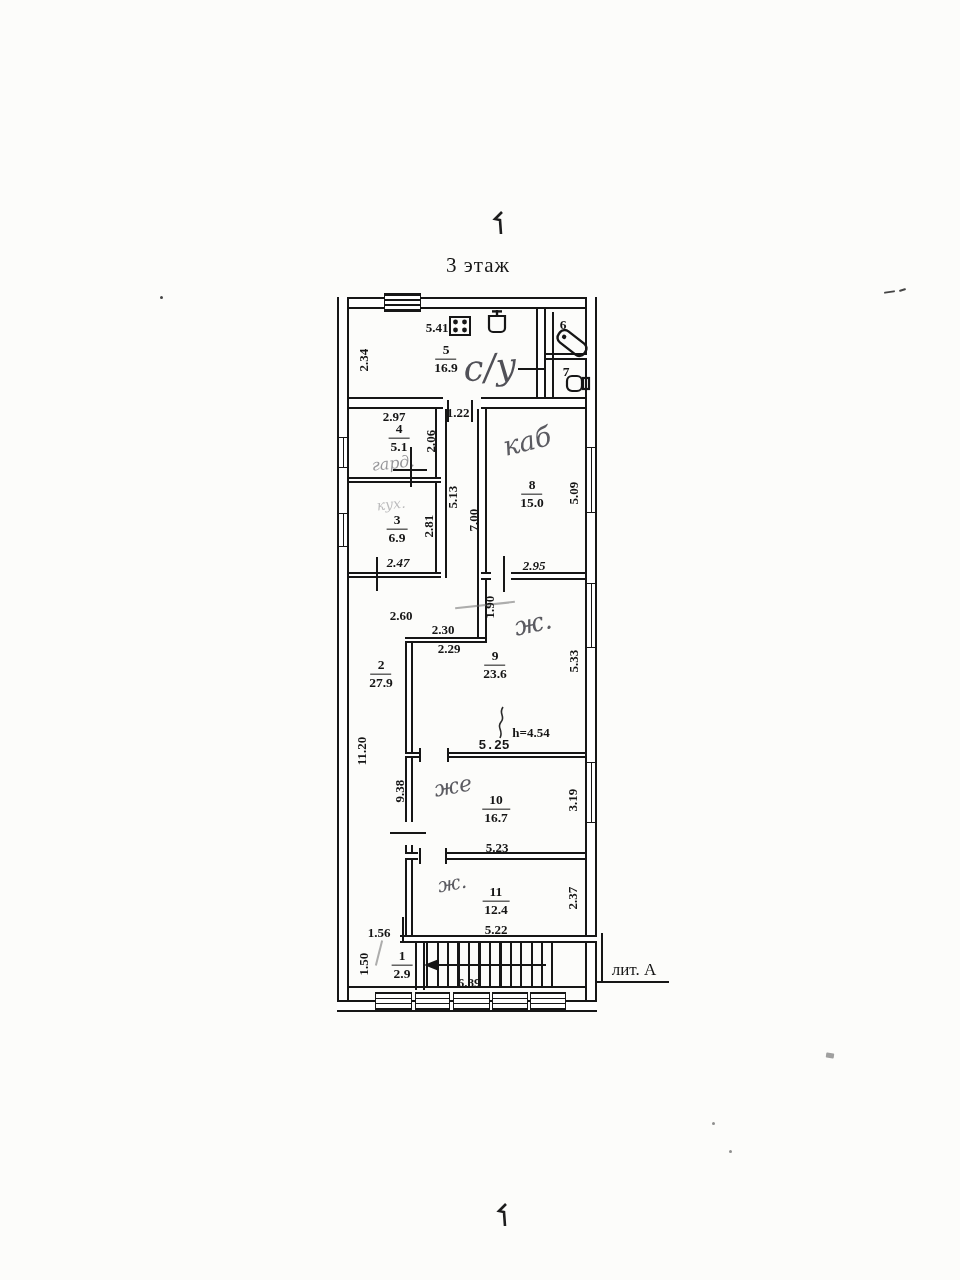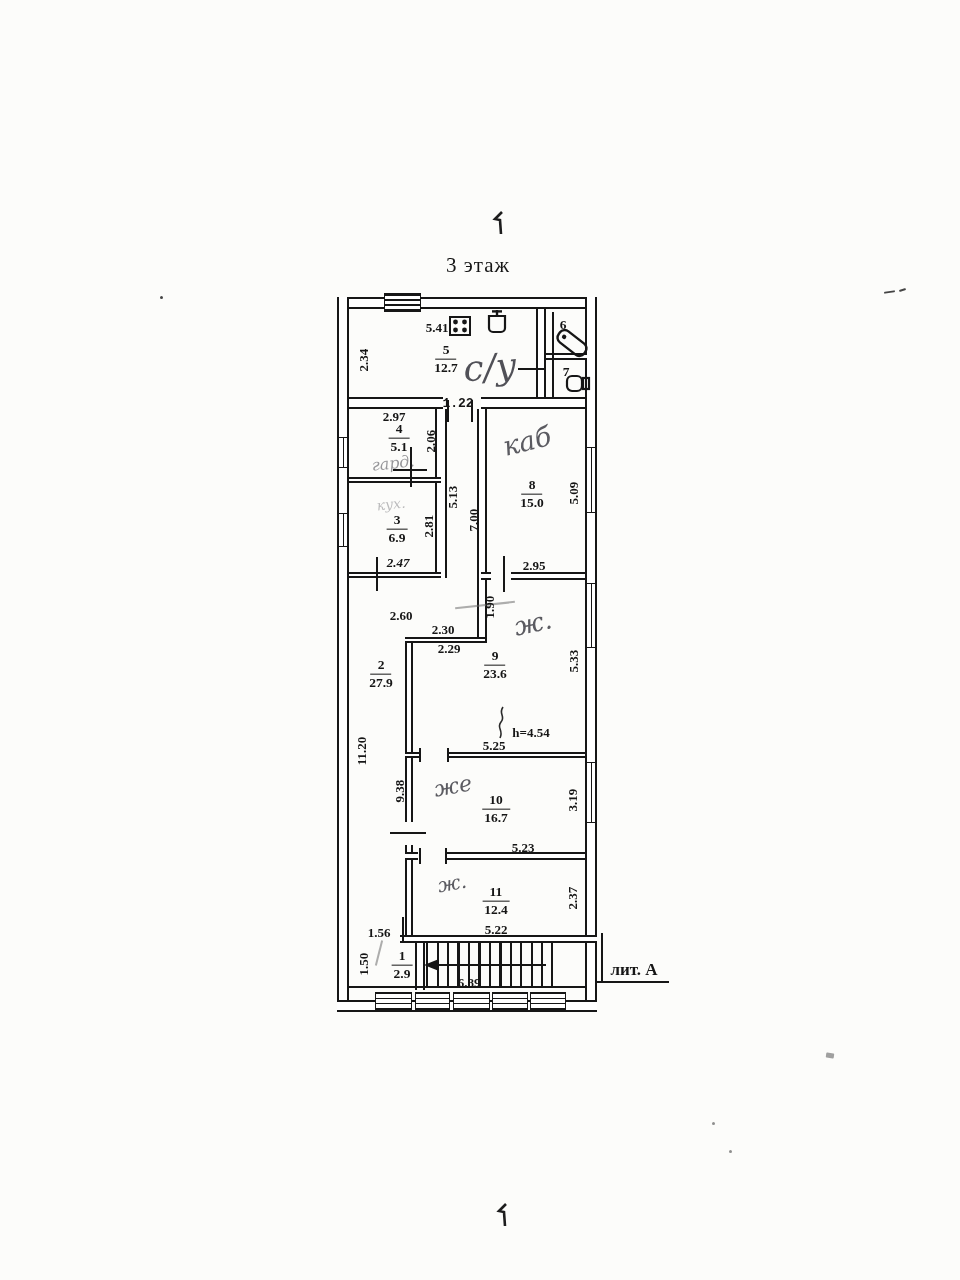--- a/index.html
+++ b/index.html
@@ -87,21 +87,21 @@
   <div class="win h" style="left:530px;top:992px;width:36px;height:18px;"></div>
 
   <div class="wv" style="left:415px;top:943px;width:10px;height:47px;"></div>
   <div class="lh" style="left:349px;top:986px;width:236px;height:2px;"></div>
   <div class="stairs" style="left:426px;top:943px;width:126px;height:45px;"></div>
   <div class="lv" style="left:551px;top:943px;width:2px;height:45px;"></div>
   <div class="arrow-line" style="left:438px;top:964px;width:108px;"></div>
   <div class="arrow-head" style="left:424px;top:959px;"></div>
 
   <div class="lv" style="left:601px;top:933px;width:2px;height:50px;"></div>
-  <div class="litera" style="left:634px;top:970px;font-weight:bold;">лит. А</div>
+  <div class="litera" style="left:634px;top:970px;">лит. А</div>
   <div class="lh" style="left:597px;top:981px;width:72px;height:2px;"></div>
 
   <div class="lv" style="left:447px;top:400px;width:2px;height:22px;"></div>
   <div class="lv" style="left:471px;top:400px;width:2px;height:22px;"></div>
   <div class="lv" style="left:410px;top:447px;width:2px;height:40px;"></div>
   <div class="lh" style="left:393px;top:469px;width:34px;height:2px;"></div>
   <div class="lv" style="left:376px;top:557px;width:2px;height:34px;"></div>
   <div class="lv" style="left:503px;top:556px;width:2px;height:36px;"></div>
   <div class="lh" style="left:390px;top:832px;width:36px;height:2px;"></div>
   <div class="lv" style="left:402px;top:917px;width:2px;height:26px;"></div>
@@ -147,51 +147,51 @@
   <div class="mark" style="left:884px;top:291px;width:11px;height:2px;transform:rotate(-8deg);"></div>
   <div class="mark" style="left:899px;top:289px;width:7px;height:2px;transform:rotate(-16deg);"></div>
   <div class="mark" style="left:160px;top:296px;width:3px;height:3px;border-radius:50%;"></div>
   <div class="mark" style="left:826px;top:1053px;width:8px;height:5px;opacity:.5;transform:rotate(8deg);"></div>
   <div class="mark" style="left:712px;top:1122px;width:3px;height:3px;border-radius:50%;opacity:.6;"></div>
   <div class="mark" style="left:729px;top:1150px;width:3px;height:3px;border-radius:50%;opacity:.6;"></div>
 
 <div class="dim" style="left: 437px; top: 327px;">5.41</div>
     <div class="dim rot" style="left: 363px; top: 360px;">2.34</div>
     <div class="dim" style="left: 394px; top: 416px;">2.97</div>
-    <div class="dim" style="left: 458px; top: 403px; font-family: Liberation Mono, monospace;">1.22</div>
+    <div class="dim" style="left: 458px; top: 412px;">1.22</div>
     <div class="dim rot" style="left: 430px; top: 441px;">2.06</div>
     <div class="dim rot" style="left: 452px; top: 497px;">5.13</div>
     <div class="dim rot" style="left: 473px; top: 520px;">7.00</div>
     <div class="dim rot" style="left: 428px; top: 526px;">2.81</div>
     <div class="dim" style="left: 398px; top: 562px; font-style: italic;">2.47</div>
     <div class="dim" style="left: 401px; top: 615px; text-align: center;">2.60</div>
     <div class="dim rot" style="left: 573px; top: 493px;">5.09</div>
-    <div class="dim" style="left: 534px; top: 565px;">2.95</div>
+    <div class="dim" style="left: 534px; top: 565px; font-style: italic;">2.95</div>
     <div class="dim rot" style="left: 489px; top: 607px;">1.90</div>
     <div class="dim" style="left: 443px; top: 629px;">2.30</div>
     <div class="dim" style="left: 449px; top: 648px;">2.29</div>
     <div class="dim rot" style="left: 573px; top: 661px;">5.33</div>
     <div class="dim rot" style="left: 361px; top: 751px;">11.20</div>
     <div class="dim rot" style="left: 399px; top: 791px;">9.38</div>
     <div class="dim" style="left: 531px; top: 732px;">h=4.54</div>
-    <div class="dim" style="left: 494px; top: 745px;">5.25</div>
+    <div class="dim" style="left: 494px; top: 745px; font-family: Liberation Mono, monospace;">5.25</div>
     <div class="dim rot" style="left: 572px; top: 800px;">3.19</div>
-    <div class="dim" style="left: 523px; top: 847px;">5.23</div>
+    <div class="dim" style="left: 497px; top: 847px;">5.23</div>
     <div class="dim rot" style="left: 572px; top: 898px;">2.37</div>
     <div class="dim" style="left: 496px; top: 929px;">5.22</div>
     <div class="dim" style="left: 379px; top: 932px;">1.56</div>
     <div class="dim rot" style="left: 363px; top: 964px;">1.50</div>
     <div class="dim" style="left: 469px; top: 982px;">6.89</div>
     <div class="rnum" style="left: 563px; top: 325px;">6</div>
     <div class="rnum" style="left: 566px; top: 372px;">7</div>
     <div class="room-label" style="left: 402px; top: 965px;"><span class="rn">1</span><span class="ra">2.9</span></div>
     <div class="room-label" style="left: 381px; top: 674px;"><span class="rn">2</span><span class="ra">27.9</span></div>
     <div class="room-label" style="left: 397px; top: 529px;"><span class="rn">3</span><span class="ra">6.9</span></div>
     <div class="room-label" style="left: 399px; top: 438px;"><span class="rn">4</span><span class="ra">5.1</span></div>
-    <div class="room-label" style="left: 446px; top: 359px;"><span class="rn">5</span><span class="ra">12.7</span></div>
+    <div class="room-label" style="left: 446px; top: 359px;"><span class="rn">5</span><span class="ra">16.9</span></div>
     <div class="room-label" style="left: 532px; top: 494px;"><span class="rn">8</span><span class="ra">15.0</span></div>
     <div class="room-label" style="left: 495px; top: 665px;"><span class="rn">9</span><span class="ra">23.6</span></div>
     <div class="room-label" style="left: 496px; top: 809px;"><span class="rn">10</span><span class="ra">16.7</span></div>
     <div class="room-label" style="left: 496px; top: 901px;"><span class="rn">11</span><span class="ra">12.4</span></div>
     <div class="hand" style="left: 490px; top: 367px; font-size: 36px; opacity: 0.85; transform: translate(-50%, -50%) rotate(-4deg);">с/у</div>
     <div class="hand" style="left: 393px; top: 463px; font-size: 16px; opacity: 0.5; transform: translate(-50%, -50%) rotate(-6deg);">гард.</div>
     <div class="hand" style="left: 391px; top: 504px; font-size: 14px; opacity: 0.32; transform: translate(-50%, -50%) rotate(-6deg);">кух.</div>
     <div class="hand" style="left: 527px; top: 441px; font-size: 27px; opacity: 0.8; transform: translate(-50%, -50%) rotate(-14deg);">каб</div>
     <div class="hand" style="left: 533px; top: 623px; font-size: 26px; opacity: 0.8; transform: translate(-50%, -50%) rotate(-12deg);">ж.</div>
     <div class="hand" style="left: 453px; top: 786px; font-size: 22px; opacity: 0.8; transform: translate(-50%, -50%) rotate(-10deg);">же</div>

